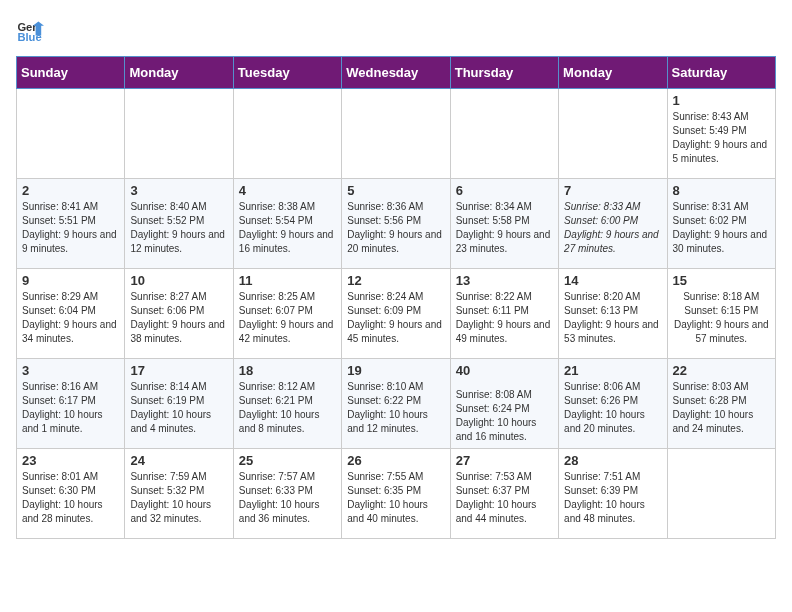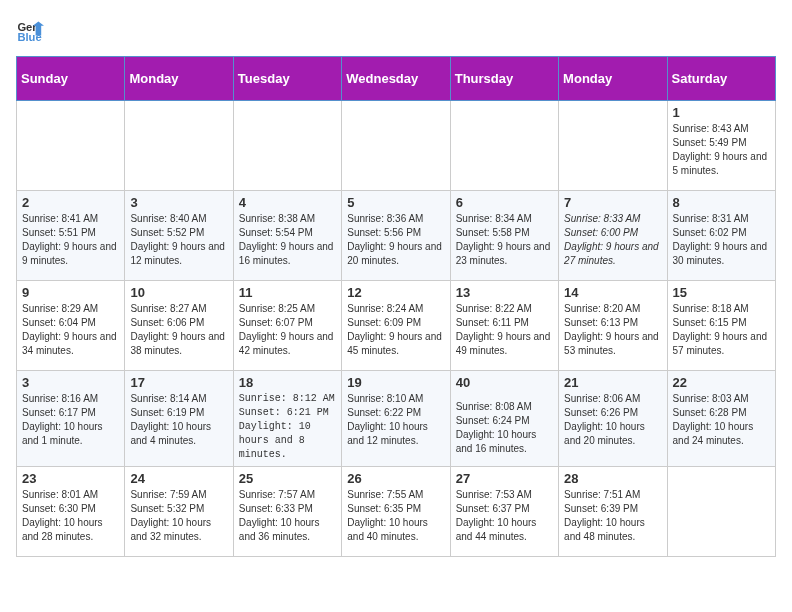--- a/index.html
+++ b/index.html
@@ -46,25 +46,25 @@
     .calendar-subtitle {
       font-size: 15px;
       color: #555;
     }
     .calendar-table {
       width: 100%;
       border-collapse: collapse;
       border: 1px solid #bbb;
     }
     .calendar-table th {
-      background-color: #a21caf;
+      background-color: #701a75;
       color: #fff;
       font-size: 13px;
       font-weight: bold;
-      padding: 14px 4px;
+      padding: 8px 4px;
       text-align: left;
       border: 1px solid #5590cc;
     }
     .calendar-table td {
       vertical-align: top;
       border: 1px solid #ccc;
       padding: 4px 5px;
       min-height: 80px;
       height: 90px;
       width: calc(100% / 7);
@@ -217,41 +217,41 @@
 Daylight: 9 hours and 49 minutes.</div>
         </td>
         <td>
           <span class="day-number">14</span>
           <div class="day-info" style="white-space: pre-line;">Sunrise: 8:20 AM
 Sunset: 6:13 PM
 Daylight: 9 hours and 53 minutes.</div>
         </td>
         <td>
           <span class="day-number">15</span>
-          <div class="day-info" style="white-space: pre-line;">Sunrise: 8:18 AM
+          <div class="day-info" style="white-space: pre-line; text-align: center;">Sunrise: 8:18 AM
 Sunset: 6:15 PM
 Daylight: 9 hours and 57 minutes.</div>
         </td>
       </tr>
       <tr>
         <td>
           <span class="day-number">3</span>
           <div class="day-info" style="white-space: pre-line;">Sunrise: 8:16 AM
 Sunset: 6:17 PM
 Daylight: 10 hours and 1 minute.</div>
         </td>
         <td>
           <span class="day-number">17</span>
           <div class="day-info" style="white-space: pre-line;">Sunrise: 8:14 AM
 Sunset: 6:19 PM
 Daylight: 10 hours and 4 minutes.</div>
         </td>
         <td>
           <span class="day-number">18</span>
-          <div class="day-info" style="white-space: pre-line; font-family: Liberation Mono, monospace;">Sunrise: 8:12 AM
+          <div class="day-info" style="white-space: pre-line;">Sunrise: 8:12 AM
 Sunset: 6:21 PM
 Daylight: 10 hours and 8 minutes.</div>
         </td>
         <td>
           <span class="day-number">19</span>
           <div class="day-info" style="white-space: pre-line;">Sunrise: 8:10 AM
 Sunset: 6:22 PM
 Daylight: 10 hours and 12 minutes.</div>
         </td>
         <td>

